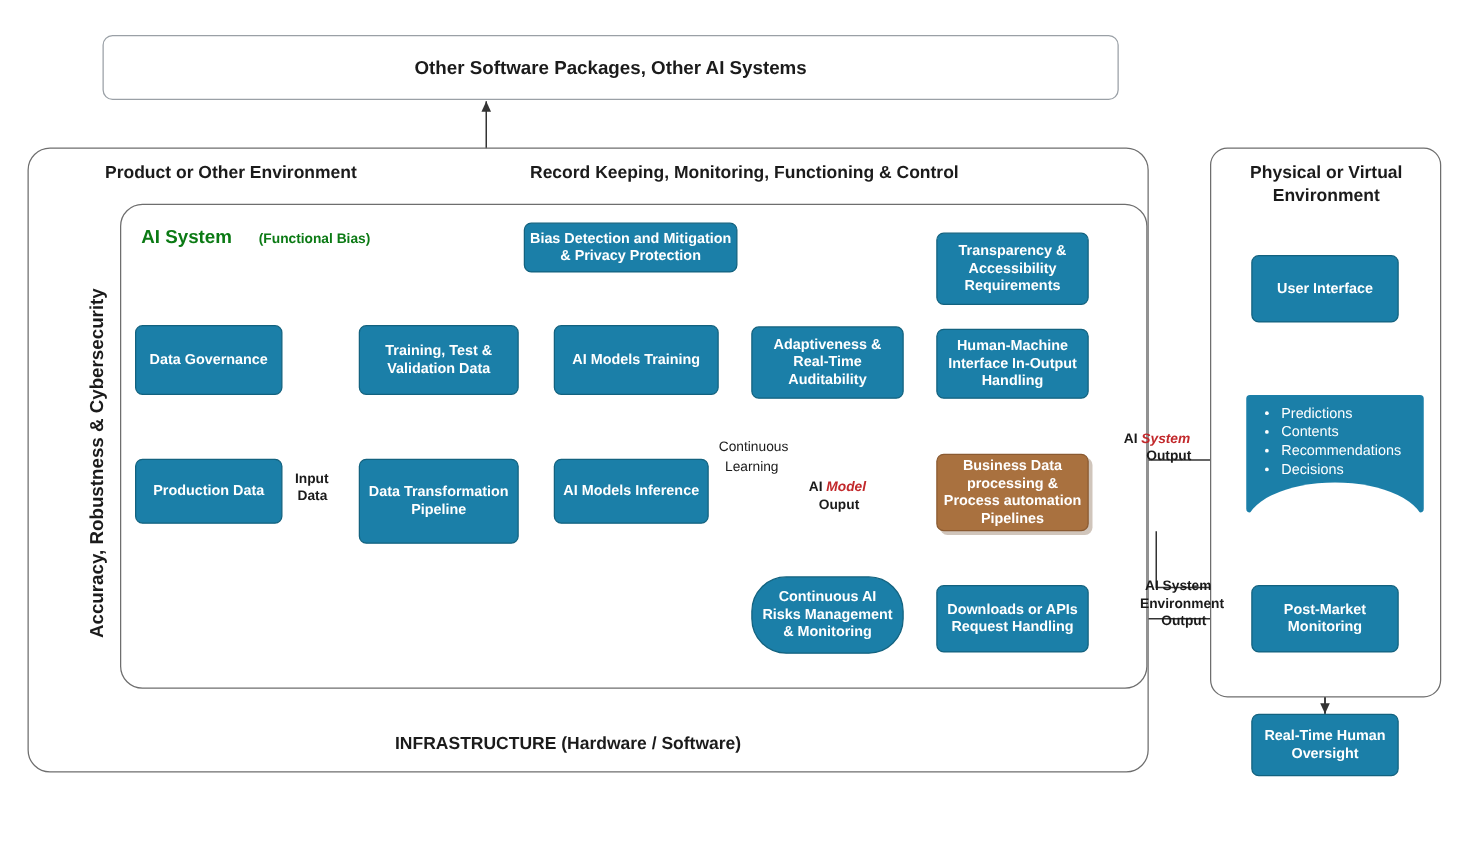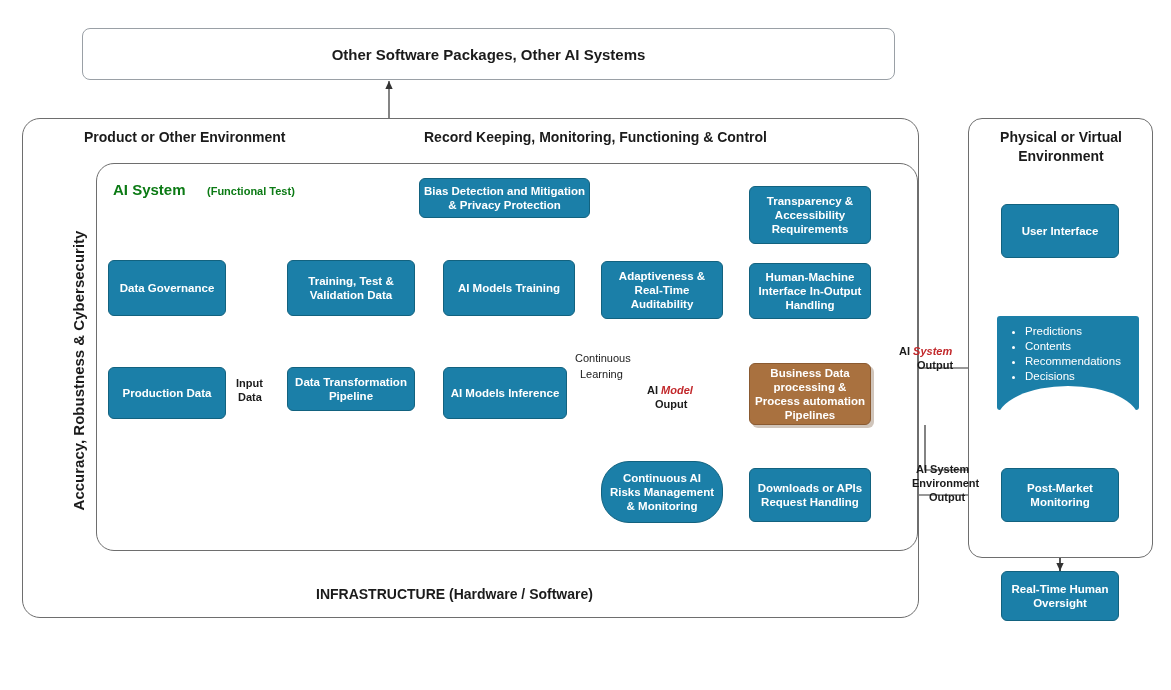--- a/index.html
+++ b/index.html
@@ -189,21 +189,21 @@
   </div>
 
   <div class="abs product-env"></div>
   <div class="abs hdr-label env-label-left">Product or Other Environment</div>
   <div class="abs hdr-label env-label-right">Record Keeping, Monitoring, Functioning &amp; Control</div>
   <div class="abs vert-label">Accuracy, Robustness &amp; Cybersecurity</div>
   <div class="abs infra-label">INFRASTRUCTURE (Hardware / Software)</div>
 
   <div class="abs ai-system-box"></div>
   <div class="abs ai-sys-title">AI System</div>
-  <div class="abs ai-sys-sub">(Functional Test)</div>
+  <div class="abs ai-sys-sub">(Functional Bias)</div>
 
   <div class="abs phys-env"></div>
   <div class="abs phys-label">Physical or Virtual Environment</div>
 
   <div class="abs node" style="left:108px; top:260px; width:118px; height:56px;">
     <span>Data Governance</span>
   </div>
 
   <div class="abs node" style="left:287px; top:260px; width:128px; height:56px;">
     <span>Training, Test &amp; Validation Data</span>
@@ -218,21 +218,21 @@
   </div>
 
   <div class="abs node" style="left:601px; top:261px; width:122px; height:58px;">
     <span>Adaptiveness &amp; Real-Time Auditability</span>
   </div>
 
   <div class="abs node" style="left:108px; top:367px; width:118px; height:52px;">
     <span>Production Data</span>
   </div>
 
-  <div class="abs node" style="left:287px; top:367px; width:128px; height:44px;">
+  <div class="abs node" style="left:287px; top:367px; width:128px; height:68px;">
     <span>Data Transformation Pipeline</span>
   </div>
 
   <div class="abs node" style="left:443px; top:367px; width:124px; height:52px;">
     <span>AI Models Inference</span>
   </div>
 
 
   <div class="abs node" style="left:601px; top:461px; width:122px; height:62px;border-radius:28px;">
     <span>Continuous AI Risks Management &amp; Monitoring</span>

